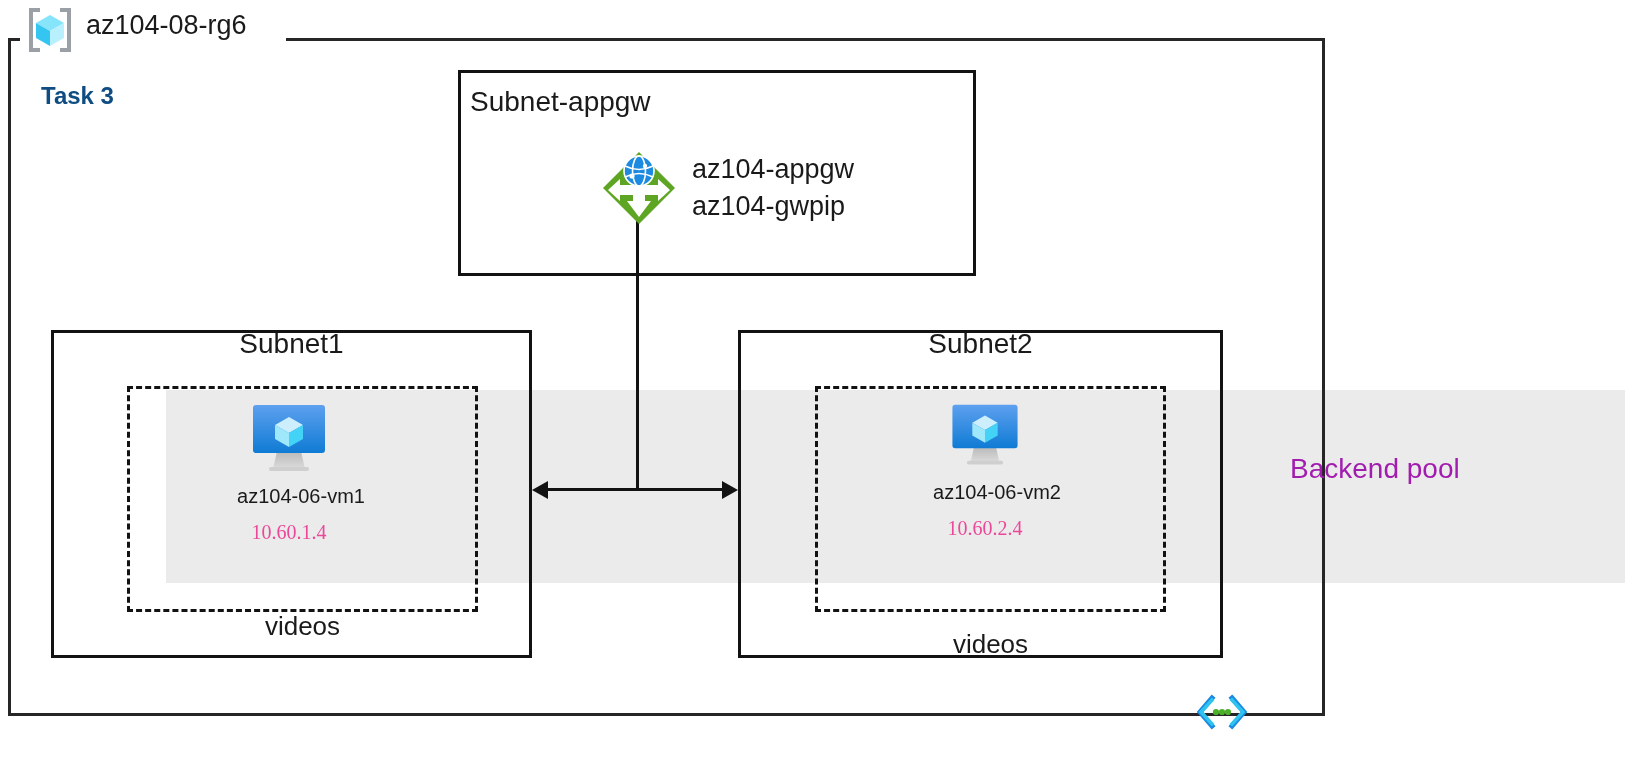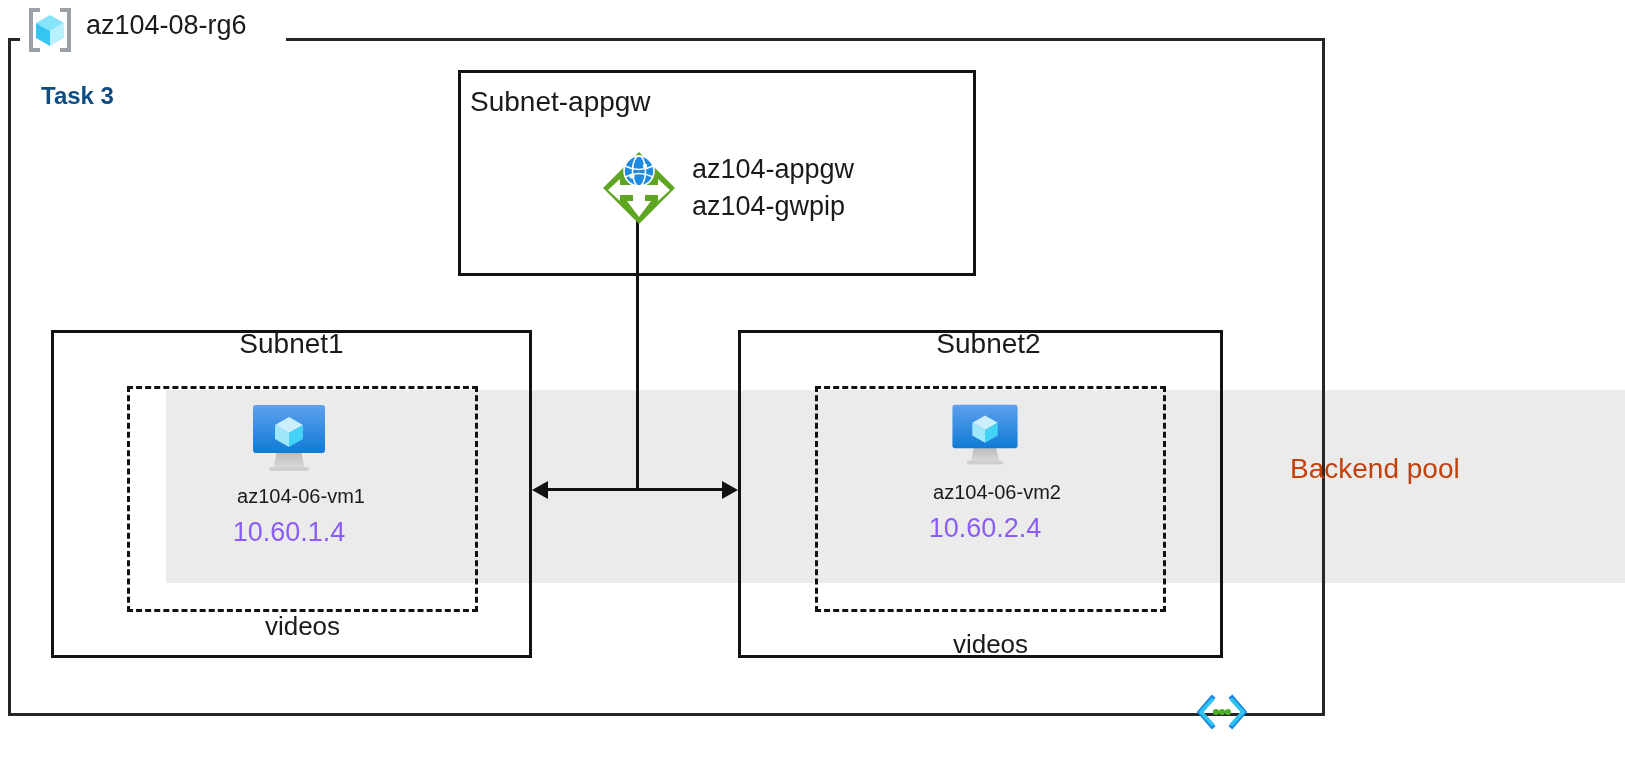--- a/index.html
+++ b/index.html
@@ -19,21 +19,21 @@
   .abs{position:absolute;}
 
   
   .backend-band{
     left:166px; top:390px; width:1459px; height:193px;
     background:#ebebeb;
     z-index:1;
   }
   .backend-label{
     left:1290px; top:452px; width:330px;
-    font-size:28px; color:#c2410c; line-height:34px;
+    font-size:28px; color:#a21caf; line-height:34px;
     z-index:6; white-space:nowrap;
   }
 
   
   .rg-edge{background:#262626;z-index:5;}
   .rg-top-left   {left:8px;   top:38px;  width:12px;  height:3px;}
   .rg-top-right  {left:286px; top:38px;  width:1039px;height:3px;}
   .rg-left       {left:8px;   top:38px;  width:3px;   height:678px;}
   .rg-right      {left:1322px;top:38px;  width:3px;   height:678px;}
   .rg-bottom     {left:8px;   top:713px; width:1317px;height:3px;}
@@ -64,21 +64,21 @@
   .box-appgw  {left:458px; top:70px;  width:518px; height:206px;}
   .box-subnet1{left:51px;  top:330px; width:481px; height:328px;}
   .box-subnet2{left:738px; top:330px; width:485px; height:328px;}
 
   .box-title{
     font-size:28px; color:#1a1a1a; line-height:34px;
     z-index:6; white-space:nowrap; text-align:center;
   }
   .title-appgw  {left:470px; top:85px;  width:300px; text-align:left;}
   .title-subnet1{left:51px;  top:327px; width:481px;}
-  .title-subnet2{left:738px; top:327px; width:485px;padding-left:8px;}
+  .title-subnet2{left:738px; top:327px; width:485px;}
 
   
   .dashed-box{
     border:3px dashed #121212;
     box-sizing:border-box;
     background:transparent;
     z-index:5;
   }
   .dash-subnet1{left:127px; top:386px; width:351px; height:226px;}
   .dash-subnet2{left:815px; top:386px; width:351px; height:226px;}
@@ -91,21 +91,21 @@
   .cap-subnet2{left:815px; top:616px; width:351px;margin-top:12px;}
 
   
   .vm-block{z-index:6; text-align:center;}
   .vm1{left:166px; top:400px; width:246px;}
   .vm2{left:862px; top:396px; width:246px;}
   .vm-name{
     font-size:20px; color:#1a1a1a; line-height:36px; white-space:nowrap;padding-left:24px;
   }
   .vm-ip{
-    font-size:27px; color:#8b5cf6; line-height:36px; white-space:nowrap;
+    font-size:20px; color:#ec4899; line-height:36px; white-space:nowrap;font-family:Liberation Serif, serif;
   }
   .vm-icon-wrap{height:78px;display:flex;align-items:center;justify-content:center;}
 
   
   .appgw-row{
     left:600px; top:133px; width:360px;
     z-index:6; display:flex; align-items:center; gap:14px;margin-top:16px;
   }
   .appgw-text{
     font-size:27px; color:#1a1a1a; line-height:37px; white-space:nowrap;

